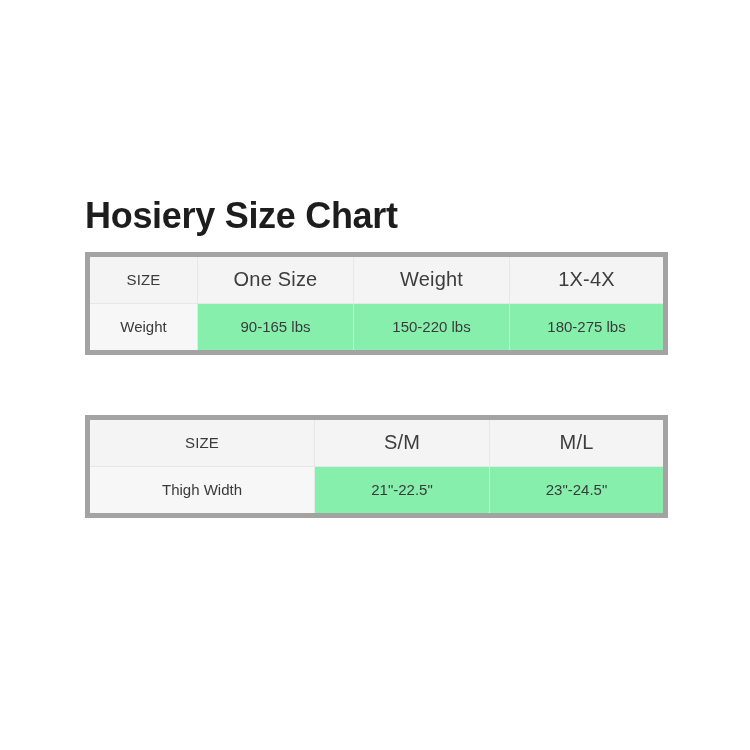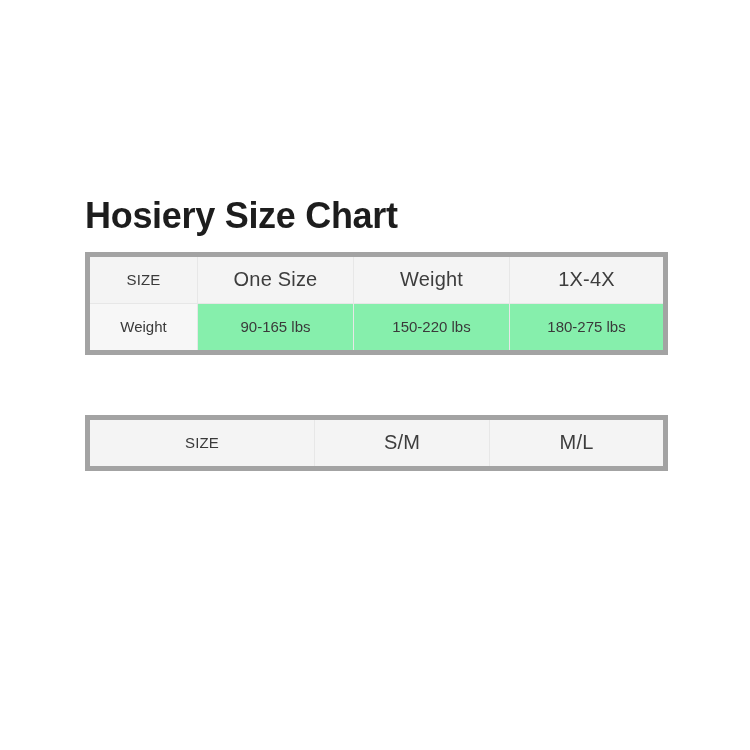--- a/index.html
+++ b/index.html
@@ -122,17 +122,22 @@
         <col class="c0">
           <col class="c1">
           <col class="c2">
       </colgroup>
       <tbody>
         <tr class="header-row">
           <td class="row-label">SIZE</td>
           <td>S/M</td>
           <td>M/L</td>
         </tr>
+        <tr>
+          <td class="row-label">Thigh Width</td>
+          <td>21"-22.5"</td>
+          <td>23"-24.5"</td>
+        </tr>
       </tbody>
     </table>
 
   </div>
 </div>
 
 </body></html>

